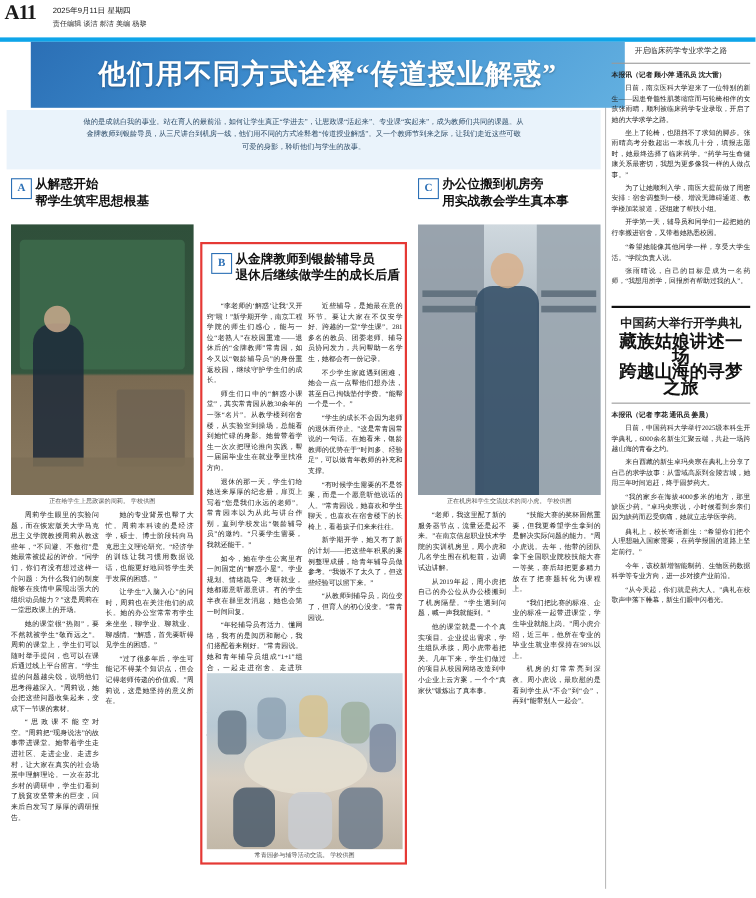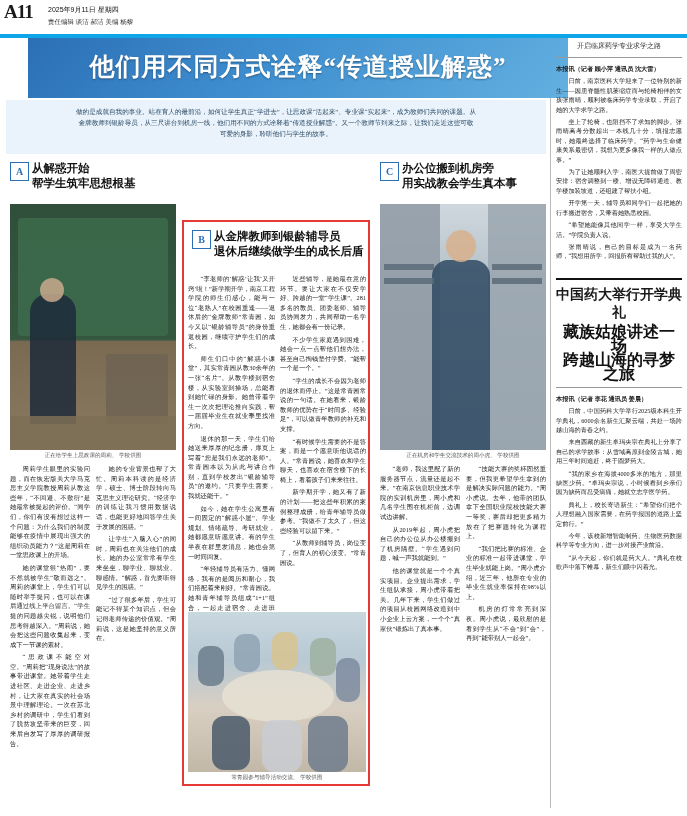--- a/index.html
+++ b/index.html
@@ -197,21 +197,21 @@
         <p>为了让她顺利入学，南医大提前做了周密安排：宿舍调整到一楼、增设无障碍通道、教学楼加装坡道，还组建了帮扶小组。</p>
         <p>开学第一天，辅导员和同学们一起把她的行李搬进宿舍，又带着她熟悉校园。</p>
         <p>“希望她能像其他同学一样，享受大学生活。”学院负责人说。</p>
         <p>张雨晴说，自己的目标是成为一名药师，“我想用所学，回报所有帮助过我的人”。</p>
       </div>
 
     <div style="height:6px"></div>
     <div class="photo img-portrait" style="position:relative;left:0;top:0;width:126px;height:0;"></div>
 
     <div class="hr" style="height:2px;background:#111;margin:8px 0 6px 0;"></div>
-    <div style="text-align:center;font-size:14px;font-weight:bold;font-family:'Liberation Serif',serif;">中国药大举行开学典礼</div>
+    <div style="text-align:center;font-size:11px;font-weight:bold;font-family:'Liberation Serif',serif;">中国药大举行开学典礼</div>
     <div class="rhead" style="font-size:16px;line-height:14px;margin-top:3px;white-space:pre-line;">藏族姑娘讲述一场
 跨越山海的寻梦之旅</div>
     <div class="hr"></div>
     <div class="rtext" id="rail2">
         <p style="text-indent: 0px; font-weight: bold;">本报讯（记者 李花 通讯员 姜晨）</p>
         <p>日前，中国药科大学举行2025级本科生开学典礼，6000余名新生汇聚云端，共赴一场跨越山海的青春之约。</p>
         <p>来自西藏的新生卓玛央宗在典礼上分享了自己的求学故事：从雪域高原到金陵古城，她用三年时间追赶，终于圆梦药大。</p>
         <p>“我的家乡在海拔4000多米的地方，那里缺医少药。”卓玛央宗说，小时候看到乡亲们因为缺药而忍受病痛，她就立志学医学药。</p>
         <p>典礼上，校长寄语新生：“希望你们把个人理想融入国家需要，在药学报国的道路上坚定前行。”</p>
         <p>今年，该校新增智能制药、生物医药数据科学等专业方向，进一步对接产业前沿。</p>

